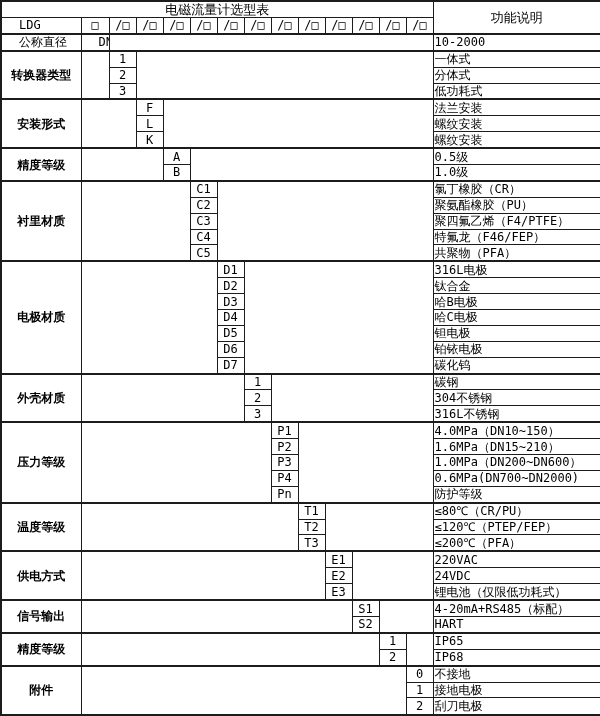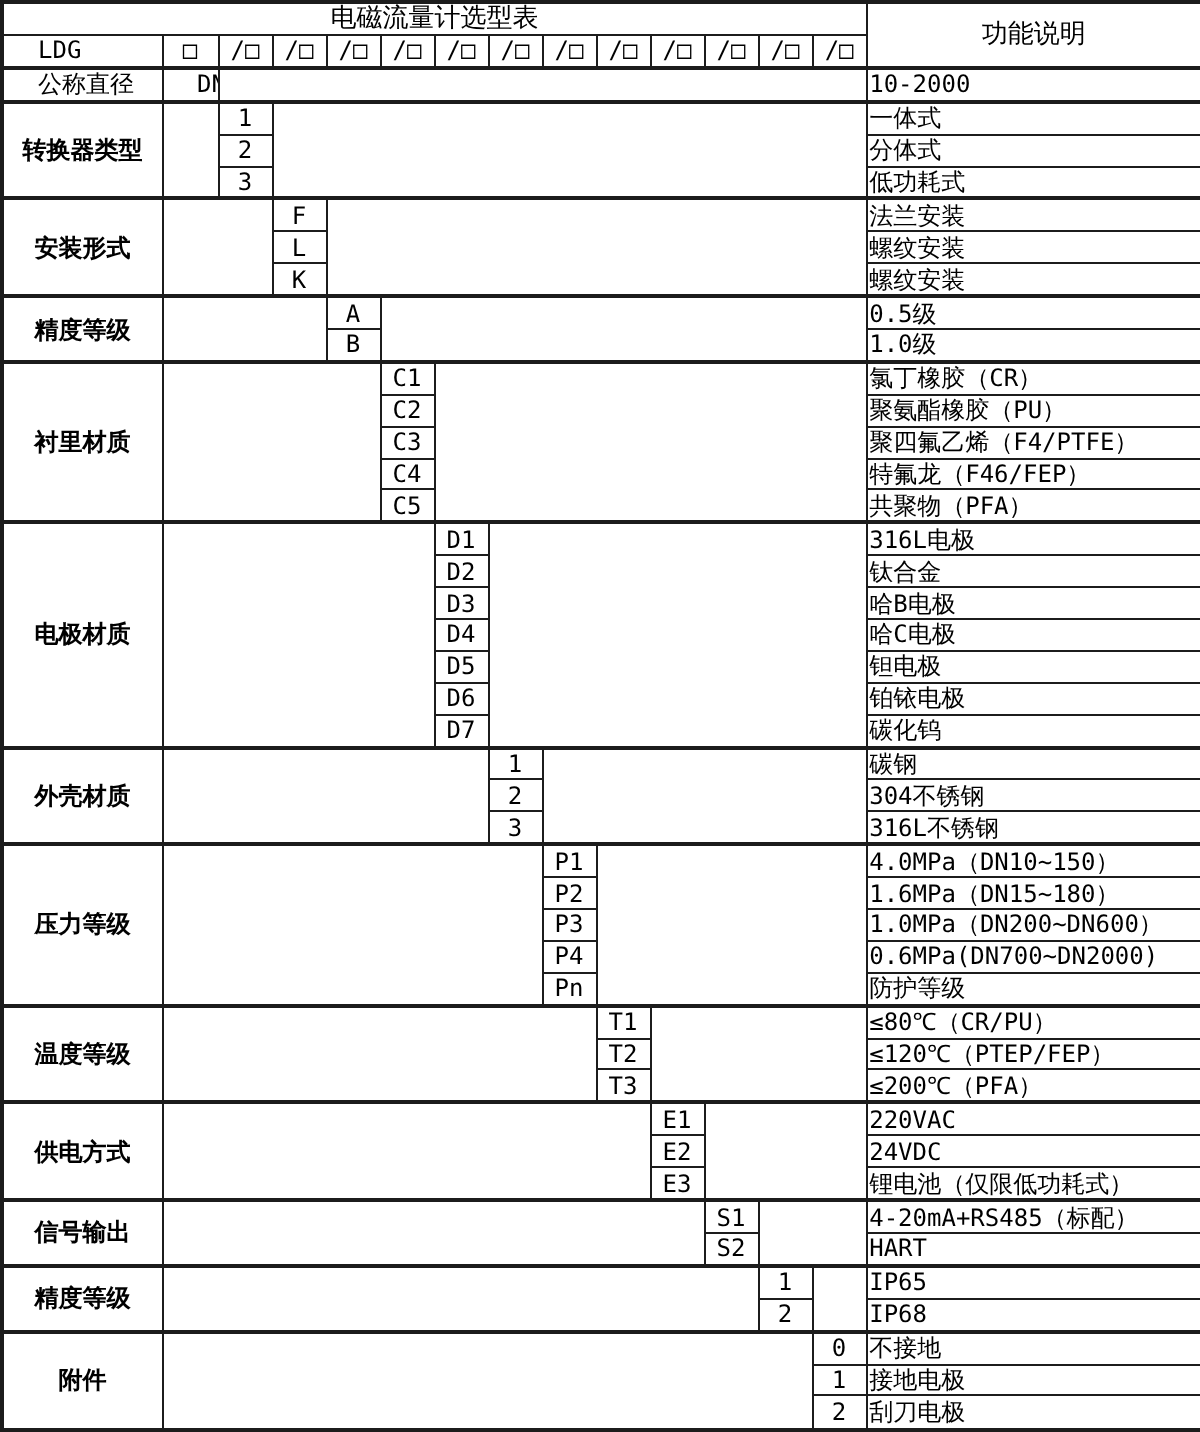--- a/index.html
+++ b/index.html
@@ -194,21 +194,21 @@
         </tr>
         <tr>
           <td class="cat thick" rowspan="5">压力等级</td>
           <td class="empty thick" rowspan="5" colspan="7"></td>
           <td class="code thick">P1</td>
           <td class="empty thick" rowspan="5" colspan="5"></td>
           <td class="desc thick">4.0MPa（DN10~150）</td>
         </tr>
         <tr>
           <td class="code">P2</td>
-          <td class="desc">1.6MPa（DN15~180）</td>
+          <td class="desc">1.6MPa（DN15~210）</td>
         </tr>
         <tr>
           <td class="code">P3</td>
           <td class="desc">1.0MPa（DN200~DN600）</td>
         </tr>
         <tr>
           <td class="code">P4</td>
           <td class="desc">0.6MPa(DN700~DN2000)</td>
         </tr>
         <tr>

